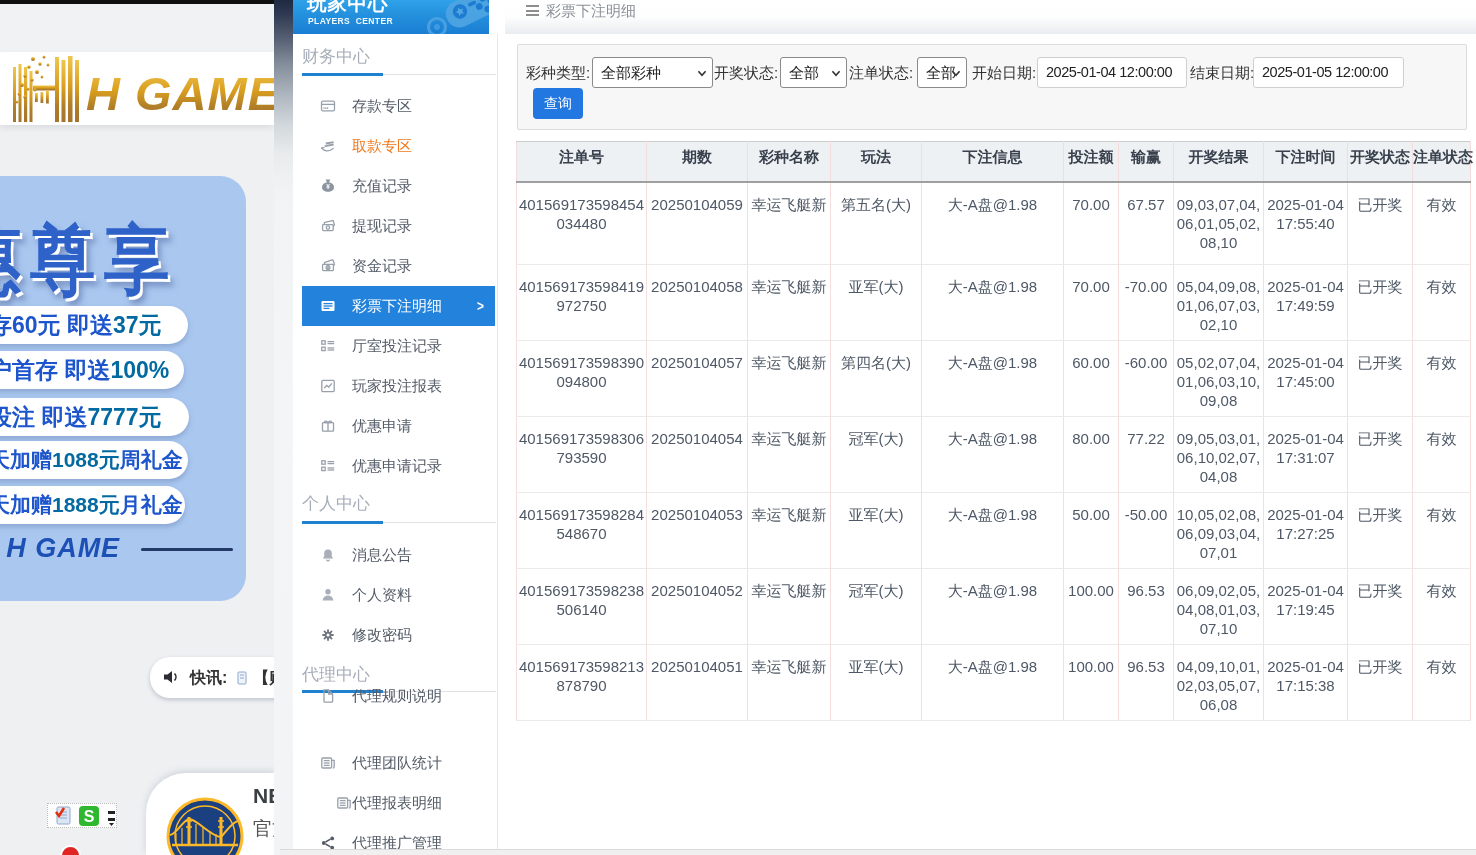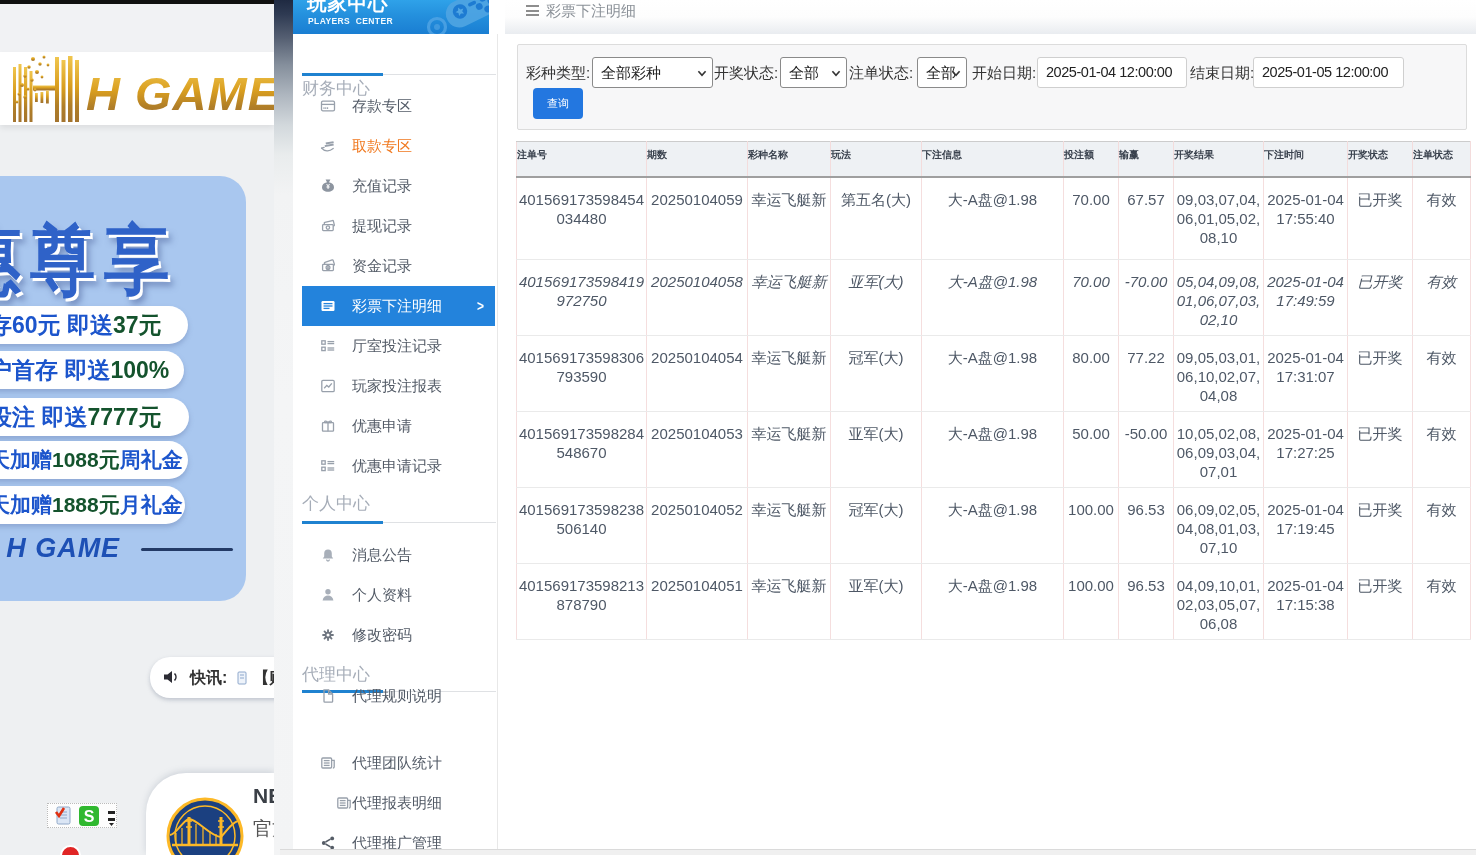--- a/index.html
+++ b/index.html
@@ -7,21 +7,21 @@
   body { font-family:"Liberation Sans", sans-serif; position:relative; background:#fff; }
   .abs { position:absolute; }
 
   
   #leftpage { left:0; top:0; width:274px; height:855px; background:#eef0f2; overflow:hidden; }
   #topblack { left:0; top:0; width:274px; height:4px; background:#101010; }
   #topgray  { left:0; top:4px; width:274px; height:48px; background:#f1f2f4; }
   #logoband { left:0; top:52px; width:274px; height:73px; background:#fff; box-shadow:0 3px 6px rgba(0,0,0,0.08); }
   #banner { left:-26px; top:176px; width:272px; height:425px; background:#a9c7ef; border-radius:26px; }
   .pill { position:absolute; left:-30px; height:38px; background:#fff; border-radius:19px; box-shadow:0 3px 5px rgba(90,110,160,0.35); font-weight:bold; font-size:23px; line-height:38px; white-space:nowrap; padding-left:45px; color:#1c55cc; }
-  .pill .red { color:#14532d; }
+  .pill .red { color:#0369a1; }
   #bigpromo { left:-18px; top:34px; width:320px; transform:scaleX(0.86); transform-origin:0 0; color:#2f62c8; font-size:76px; font-weight:bold; letter-spacing:10px; white-space:nowrap; text-shadow:3px 3px 0 #fff, 6px 7px 7px rgba(60,80,140,0.5); }
   #hgame2 { left:12px; top:357px; color:#1d50b5; font-size:27px; font-weight:bold; font-style:italic; white-space:nowrap; letter-spacing:1px; }
   #hgame2 .dashline { display:inline-block; width:92px; height:3px; background:#233a66; vertical-align:middle; margin-left:12px; border-radius:2px; }
   #marquee { left:150px; top:657px; width:190px; height:41px; background:#fff; border-radius:20px 0 0 20px; box-shadow:0 2px 4px rgba(120,130,150,0.4); line-height:41px; white-space:nowrap; padding-left:12px; font-size:16px; font-weight:bold; color:#333; }
   #deskicons { left:47px; top:803px; width:70px; height:25px; background:#fdfdfd; border:1px dotted #bbb; }
   #nbacard { left:146px; top:773px; width:128px; height:82px; background:#fff; border-radius:40px 0 0 0; box-shadow:0 -2px 6px rgba(120,130,150,0.25); }
   #redicon { left:60px; top:845px; width:21px; height:21px; border-radius:50%; background:#e02525; border:2px solid #fff; }
 
   
   #shadowstrip { left:274px; top:0; width:19px; height:855px;
@@ -49,25 +49,25 @@
   #maintop { left:505px; top:0; width:971px; height:34px; background:linear-gradient(180deg,#ffffff 0%,#fdfdfd 50%,#e9ecf0 100%); }
   #mainbody { left:505px; top:34px; width:971px; height:815px; background:#fff; }
   #ham { left:526px; top:5px; width:13px; height:11px; }
   #ham div { height:2px; background:#8d8d8d; margin-bottom:2.5px; }
   #maintitle { left:546px; top:0; height:22px; line-height:22px; font-size:15px; color:#8a9097; }
   #filterbox { left:517px; top:44px; width:950px; height:86px; background:#f7f7f8; border:1px solid #dcdcdc; border-radius:2px; }
   .flabel { position:absolute; top:57px; height:31px; line-height:31px; font-size:15px; color:#333; }
   .fsel { position:absolute; top:57px; height:31px; background:#fff; border:1px solid #8a8a8a; border-radius:3px; font-size:15px; color:#222; line-height:29px; padding-left:8px; white-space:nowrap; }
   .fsel .chev { position:absolute; right:5px; top:11px; width:10px; height:9px; }
   .finput { position:absolute; top:57px; height:31px; background:#fff; border:1px solid #cfcfcf; border-radius:3px; font-size:14.5px; letter-spacing:-0.45px; color:#222; line-height:29px; padding-left:8px; white-space:nowrap; overflow:hidden; }
-  #qbtn { left:533px; top:88px; width:50px; height:31px; background:#2377e0; border-radius:4px; color:#fff; font-size:11px; text-align:center; line-height:31px; }
+  #qbtn { left:533px; top:88px; width:50px; height:31px; background:#2377e0; border-radius:4px; color:#fff; font-size:14px; text-align:center; line-height:31px; }
 
   
   #btable { left:516px; top:141px; border-collapse:collapse; table-layout:fixed; width:954px; background:#fff; }
-  #btable th { background:#eef1f4; border-top:1px solid #cccccc; border-bottom:2px solid #9f9f9f; border-left:1px solid #f3dcdc; border-right:1px solid #f3dcdc; font-size:10px; font-weight:bold; color:#39414d; height:35px; vertical-align:middle; text-align:left; white-space:nowrap; padding:6px 0 14px 0; }
+  #btable th { background:#eef1f4; border-top:1px solid #cccccc; border-bottom:2px solid #9f9f9f; border-left:1px solid #f3dcdc; border-right:1px solid #f3dcdc; font-size:15px; font-weight:bold; color:#39414d; height:35px; vertical-align:middle; text-align:center; white-space:nowrap; padding:6px 0 14px 0; }
   #btable td { border-left:1px solid #f5dede; border-right:1px solid #f5dede; border-bottom:1px solid #eaeaea; font-size:15px; color:#4e5866; text-align:center; vertical-align:top; padding:12px 1px 2px; line-height:19px; word-break:break-all; }
   #bstrip { left:280px; top:849px; width:1196px; height:6px; background:#f0f0f0; border-top:1px solid #dadada; }
 </style>
 </head>
 <body>
   <div class="abs" id="leftpage">
     <div class="abs" id="topblack"></div>
     <div class="abs" id="topgray"></div>
     <div class="abs" id="logoband">
       <svg width="274" height="73" viewBox="0 0 274 73" xmlns="http://www.w3.org/2000/svg" style="position:absolute;left:0;top:0;">
@@ -178,21 +178,21 @@
 <circle cx="193" cy="2.5" r="3.4" fill="#1d7bd2"></circle>
         <circle cx="199.5" cy="8.5" r="3.4" fill="#1d7bd2"></circle>
         <circle cx="186.5" cy="8.5" r="3.4" fill="#1d7bd2"></circle>
         <circle cx="193" cy="14.5" r="3.4" fill="#1d7bd2"></circle>
 </g>
 </svg>
     <div class="t1">玩家中心</div>
     <div class="t2">PLAYERS&nbsp;&nbsp;CENTER</div>
   </div>
   <div id="menu">
-  <div class="sectitle" style="top:45px;margin-top:32px;">财务中心</div>
+  <div class="sectitle" style="top:45px;">财务中心</div>
   <div class="secline" style="top:74px;"></div>
   <div class="secblue" style="top:72.5px;"></div>
   <div class="sectitle" style="top:492px;">个人中心</div>
   <div class="secline" style="top:522px;"></div>
   <div class="secblue" style="top:520.5px;"></div>
   <div class="sectitle" style="top:663px;">代理中心</div>
   <div class="secline" style="top:691px;"></div>
   <div class="secblue" style="top:689.5px;"></div>
   <div class="mitem " style="top:86px;">
       <div class="mic">
@@ -482,34 +482,47 @@
         <td>幸运飞艇新</td>
         <td>第五名(大)</td>
         <td>大-A盘@1.98</td>
         <td>70.00</td>
         <td>67.57</td>
         <td>09,03,07,04,06,01,05,02,08,10</td>
         <td>2025-01-04 17:55:40</td>
         <td>已开奖</td>
         <td>有效</td>
       </tr>
-    <tr style="height:76px;font-style:italic;">
+    <tr style="height:76px;">
         <td>401569173598419972750</td>
         <td>20250104058</td>
         <td>幸运飞艇新</td>
         <td>亚军(大)</td>
         <td>大-A盘@1.98</td>
         <td>70.00</td>
         <td>-70.00</td>
         <td>05,04,09,08,01,06,07,03,02,10</td>
         <td>2025-01-04 17:49:59</td>
         <td>已开奖</td>
         <td>有效</td>
       </tr>
     <tr style="height:76px;">
+        <td>401569173598390094800</td>
+        <td>20250104057</td>
+        <td>幸运飞艇新</td>
+        <td>第四名(大)</td>
+        <td>大-A盘@1.98</td>
+        <td>60.00</td>
+        <td>-60.00</td>
+        <td>05,02,07,04,01,06,03,10,09,08</td>
+        <td>2025-01-04 17:45:00</td>
+        <td>已开奖</td>
+        <td>有效</td>
+      </tr>
+    <tr style="height:76px;">
         <td>401569173598306793590</td>
         <td>20250104054</td>
         <td>幸运飞艇新</td>
         <td>冠军(大)</td>
         <td>大-A盘@1.98</td>
         <td>80.00</td>
         <td>77.22</td>
         <td>09,05,03,01,06,10,02,07,04,08</td>
         <td>2025-01-04 17:31:07</td>
         <td>已开奖</td>

